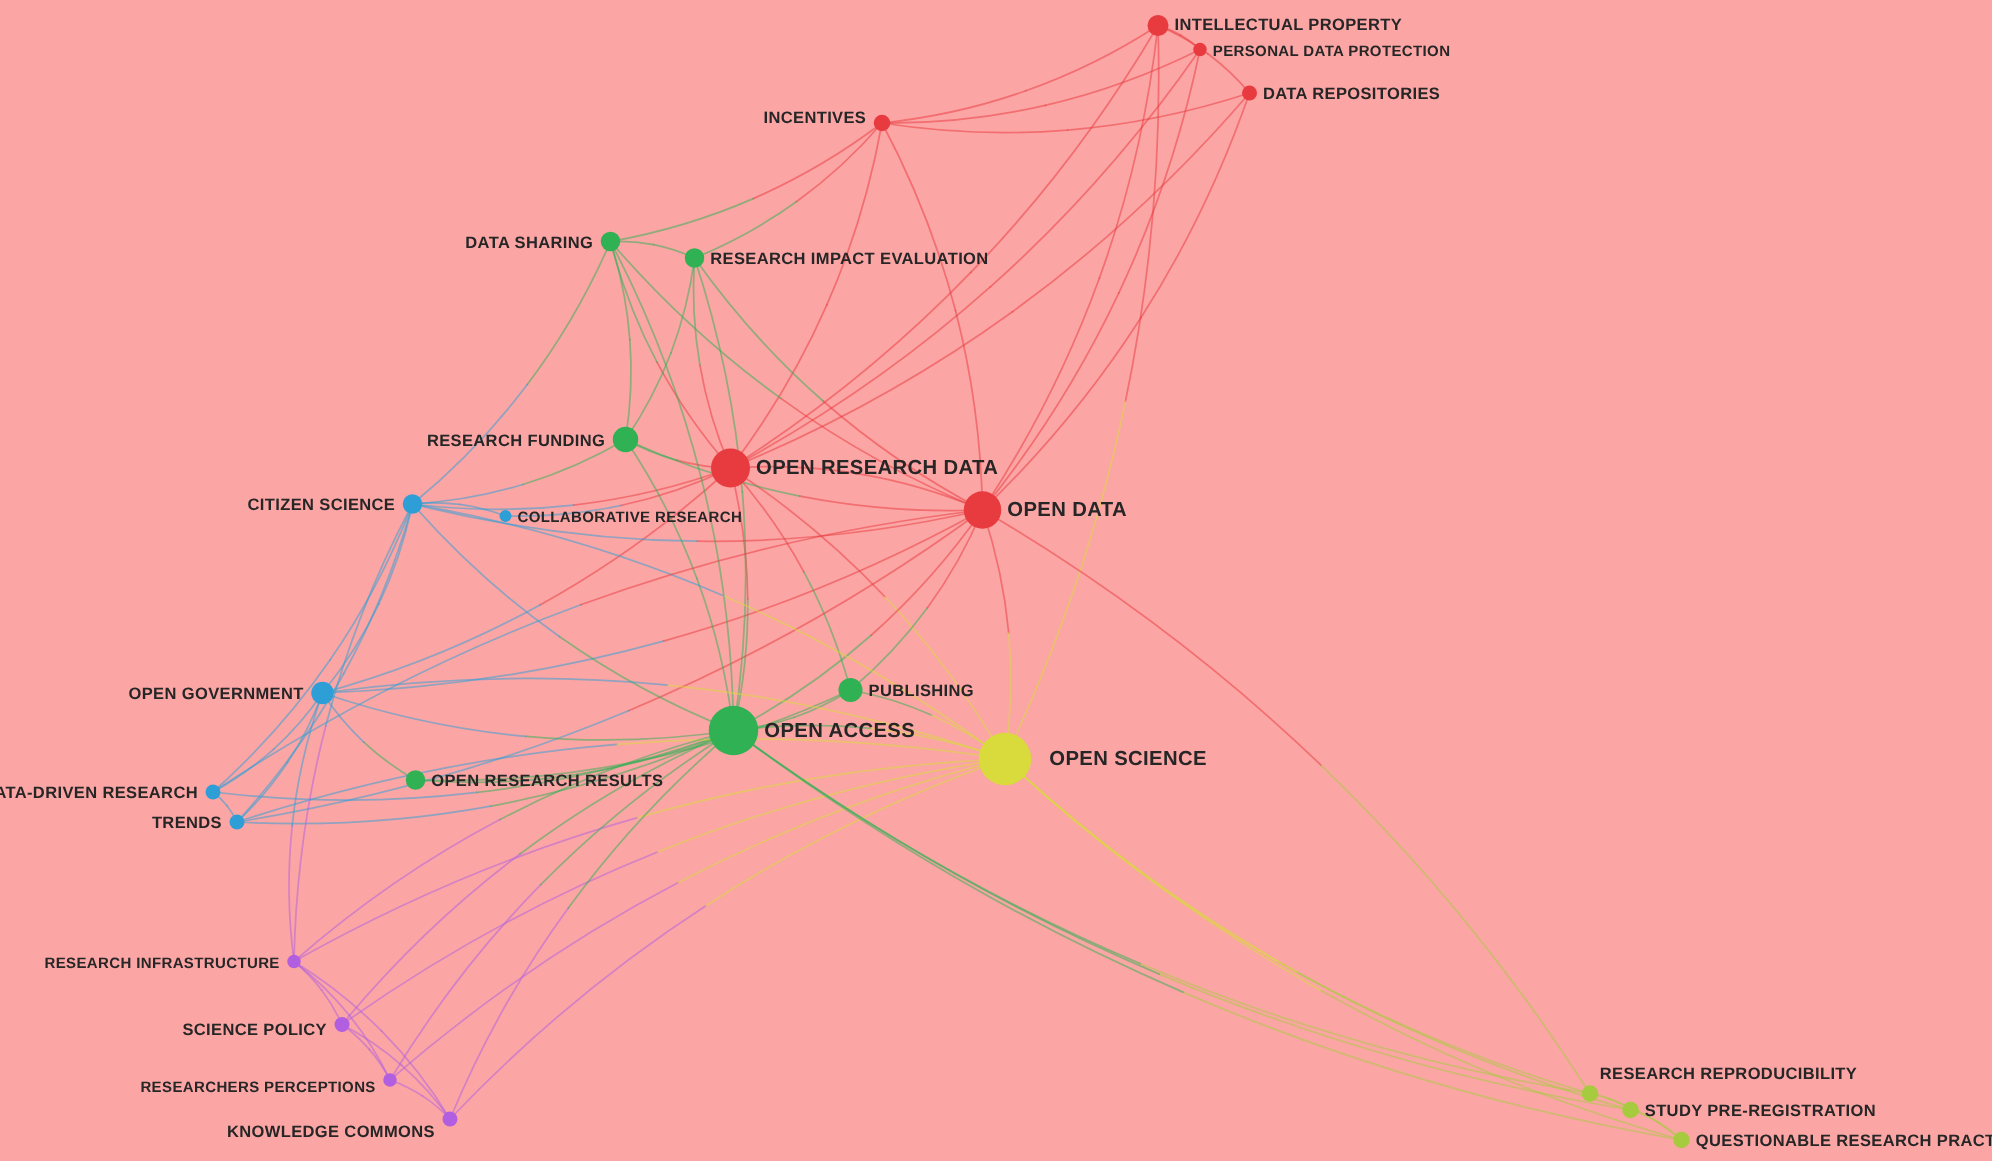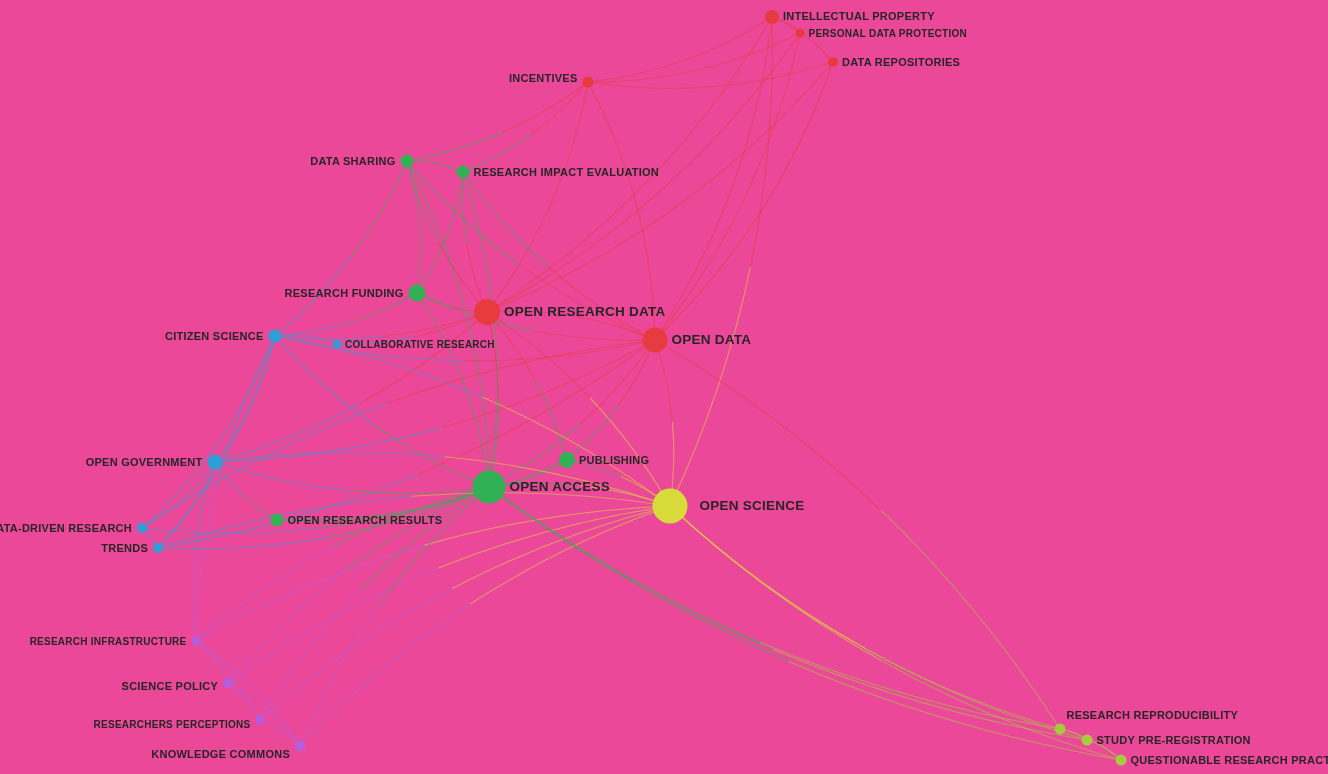--- a/index.html
+++ b/index.html
@@ -1,20 +1,20 @@
 <!DOCTYPE html>
 <html><head>
 <meta charset="utf-8">
 <style>
   html, body { margin: 0; padding: 0; background: #ffffff; }
   .stage {
     position: relative;
     width: 1328px;
     height: 774px;
-    background: #ec4899;
+    background: #fca5a5;
     overflow: hidden;
     font-family: "Liberation Sans", sans-serif;
   }
   svg#graph { position: absolute; left: 0; top: 0; width: 100%; height: 100%; }
   .edge {
     fill: none;
     stroke-width: 1.15;
     stroke-opacity: 0.52;
     stroke-linecap: round;
   }

